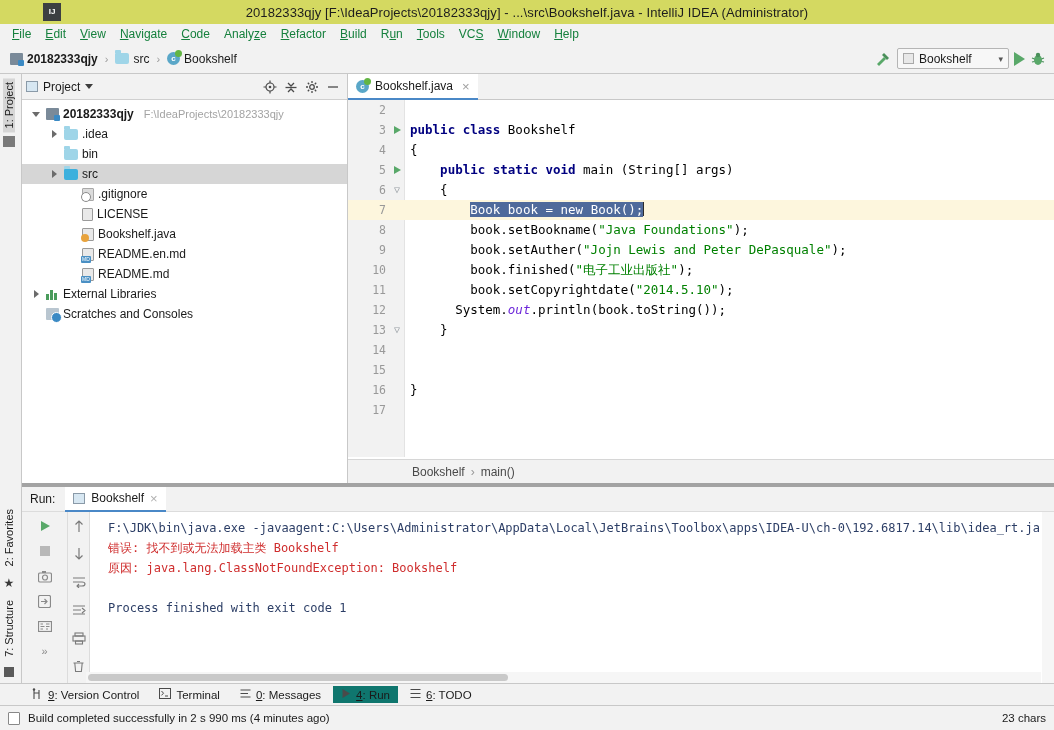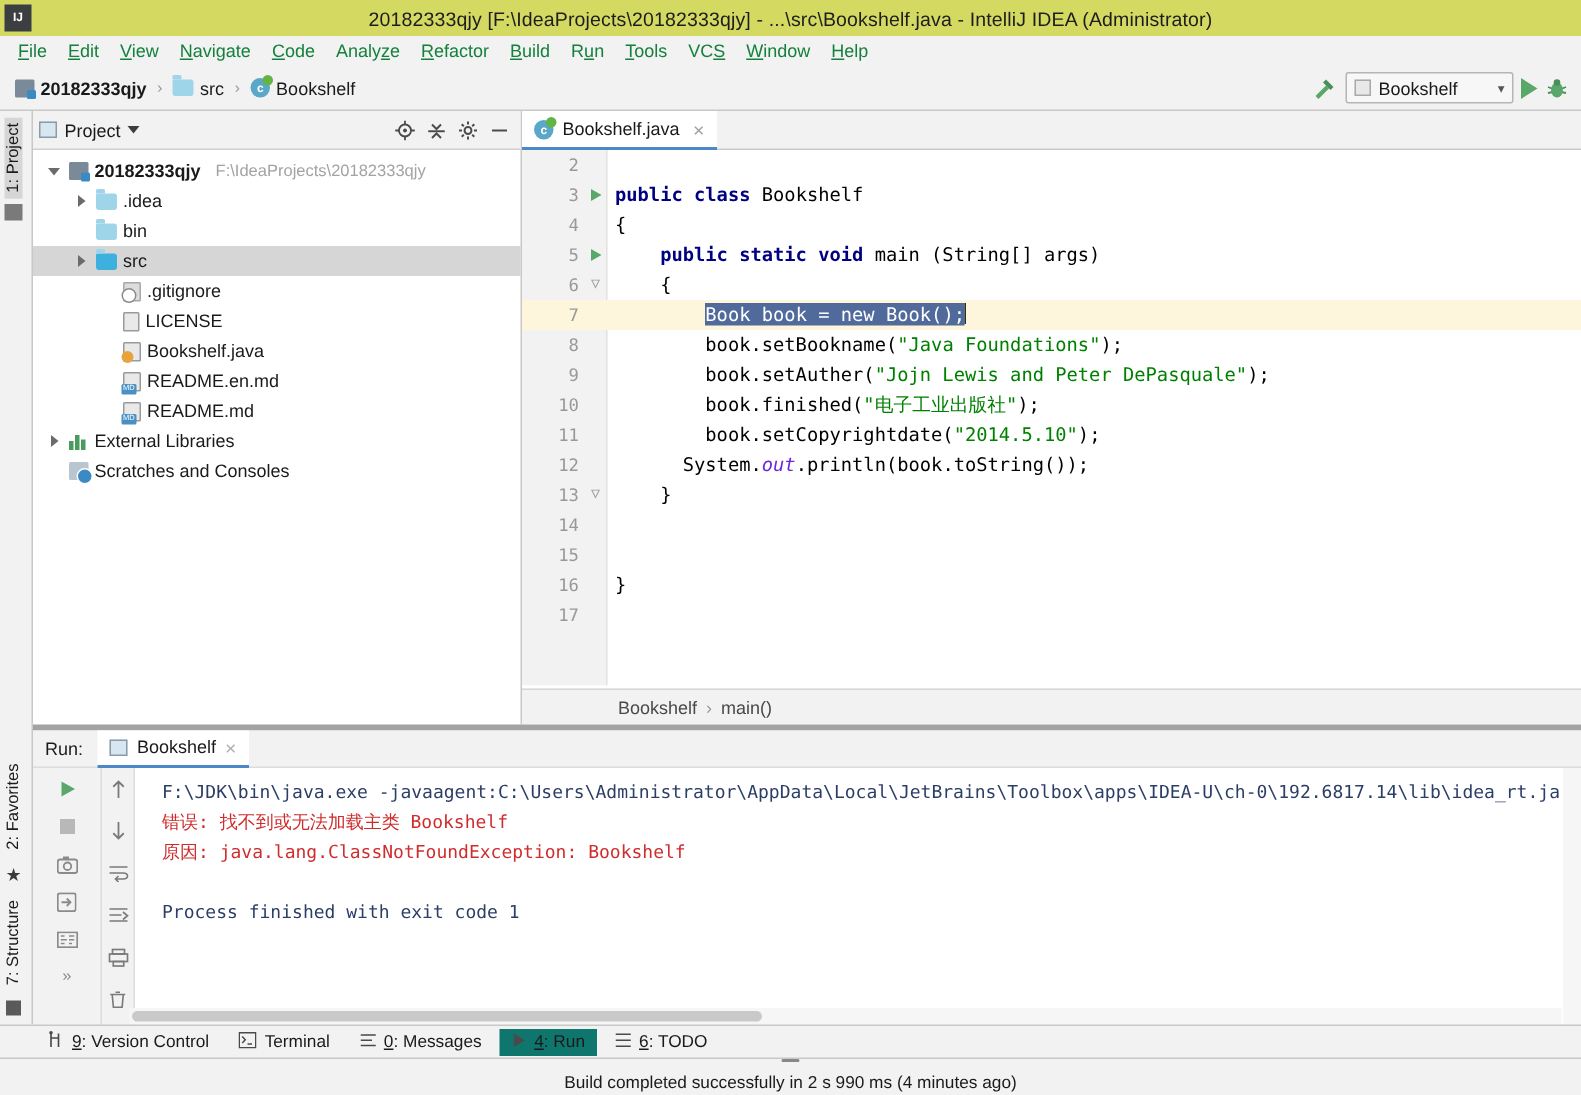--- a/index.html
+++ b/index.html
@@ -10,21 +10,21 @@
     background: #f2f2f2;
     overflow: hidden;
     color: #1a1a1a;
   }
   #app { position: relative; width: 1054px; height: 730px; }
 
   
   .titlebar {
     position: absolute; top: 0; left: 0; width: 1054px; height: 24px;
     background: #d4d961;
-    display: flex; align-items: center;
+    display: flex; align-items: center; padding-left: 40px;
   }
   .ij-logo {
     width: 18px; height: 18px; margin-left: 3px;
     background: #3c3f41; color: #fff;
     font-size: 8px; font-weight: bold;
     display: flex; align-items: center; justify-content: center;
     font-family: "Liberation Sans", sans-serif;
     line-height: 1;
   }
   .title-text {
@@ -244,21 +244,20 @@
   }
   .btab.sel { background: #0f766e; }
   .btab u { text-decoration: underline; }
 
   
   .statusbar {
     position: absolute; top: 705px; left: 0; width: 1054px; height: 25px;
     background: #f2f2f2; border-top: 1px solid #c8c8c8;
     display: flex; align-items: center; padding: 0 8px; gap: 8px;
     font-size: 11.5px;
-    flex-direction: column;
   }
   .sb-ic { width: 12px; height: 13px; border: 1px solid #888; border-radius: 1px; background:#fff; }
   .sb-right { margin-left: auto; display: flex; align-items: center; gap: 14px; }
 
   
   .svgi { display:block; }
 </style>
 </head>
 <body>
 

